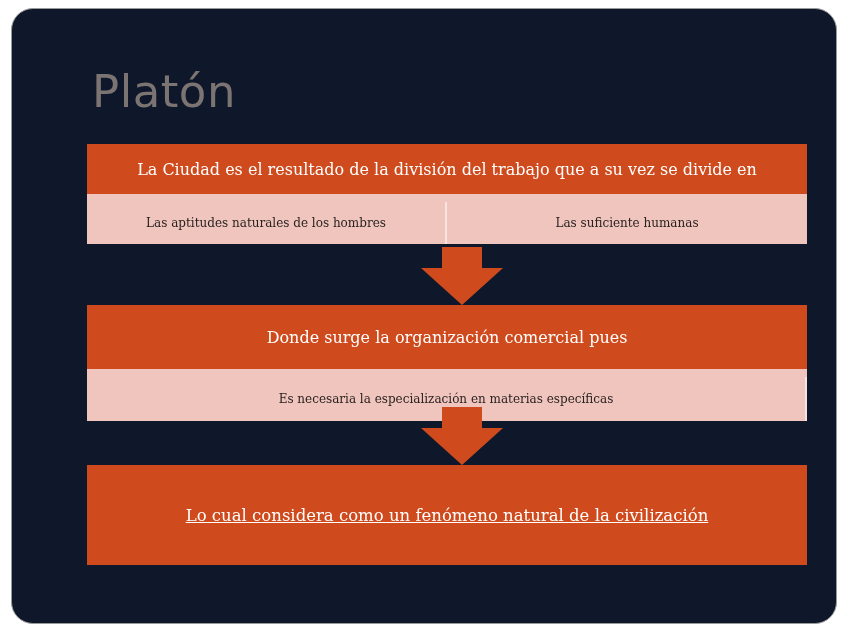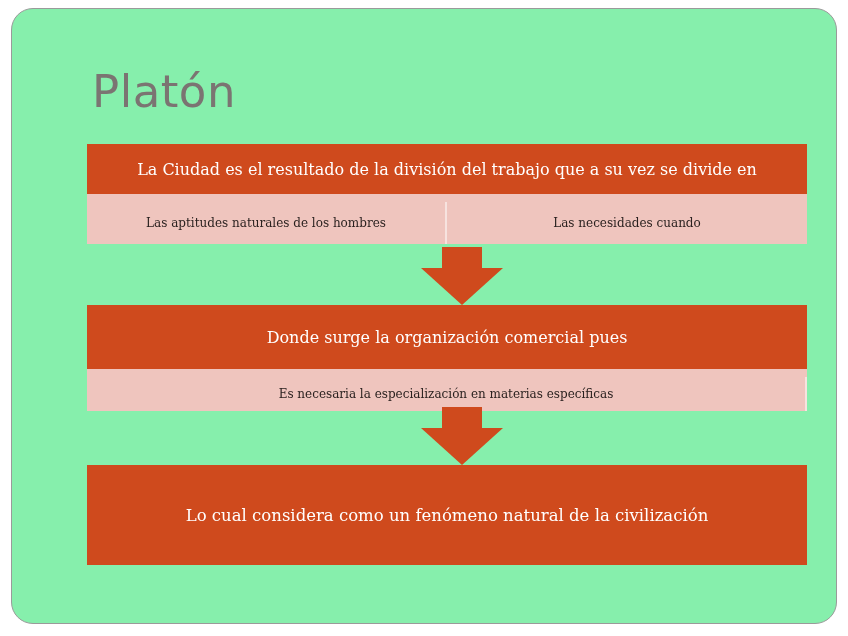--- a/index.html
+++ b/index.html
@@ -12,21 +12,21 @@
     height: 636px;
     font-family: "Liberation Sans", sans-serif;
     overflow: hidden;
   }
   #slide {
     position: absolute;
     left: 11px;
     top: 8px;
     width: 826px;
     height: 616px;
-    background: #86efac;
+    background: #0f172a;
     border: 1px solid #9a9a9a;
     border-radius: 22px;
     box-sizing: border-box;
   }
   #slide-title {
     position: absolute;
     left: 80px;
     top: 60px;
     font-family: "DejaVu Sans", "Liberation Sans", sans-serif;
     font-size: 45px;
@@ -50,20 +50,21 @@
     font-size: 16px;
     display: flex;
     align-items: center;
     justify-content: center;
     text-align: center;
     box-sizing: border-box;
     padding: 0 10px;
   }
   .header-bar.tall {
     font-size: 16.5px;
+    text-decoration: underline;
   }
 
   .detail-row {
     display: flex;
     background: #efc5be;
     box-sizing: border-box;
   }
   .detail-cell {
     flex: 1 1 50%;
     display: flex;
@@ -111,32 +112,32 @@
 <body>
 
 <div id="slide">
 
   <div id="slide-title">Platón</div>
 
   <div class="block" style="top:135px;border-radius:20px;">
     <div class="header-bar" style="height:50px;">La Ciudad es el resultado de la división del trabajo que a su vez se divide en</div>
     <div class="detail-row" style="height:50px;">
       <div class="detail-cell left">Las aptitudes naturales de los hombres</div>
-      <div class="detail-cell">Las necesidades cuando</div>
+      <div class="detail-cell">Las suficiente humanas</div>
     </div>
   </div>
 
   <div class="arrow" style="top:238px;">
     <div class="shaft"></div>
     <div class="head"></div>
   </div>
 
   <div class="block" style="top:296px;">
     <div class="header-bar" style="height:64px;">Donde surge la organización comercial pues</div>
-    <div class="detail-row" style="height:42px;">
+    <div class="detail-row" style="height:52px;">
       <div class="detail-cell left">Es necesaria la especialización en materias específicas</div>
     </div>
   </div>
 
   <div class="arrow" style="top:398px;">
     <div class="shaft"></div>
     <div class="head"></div>
   </div>
 
   <div class="block" style="top:456px;">

